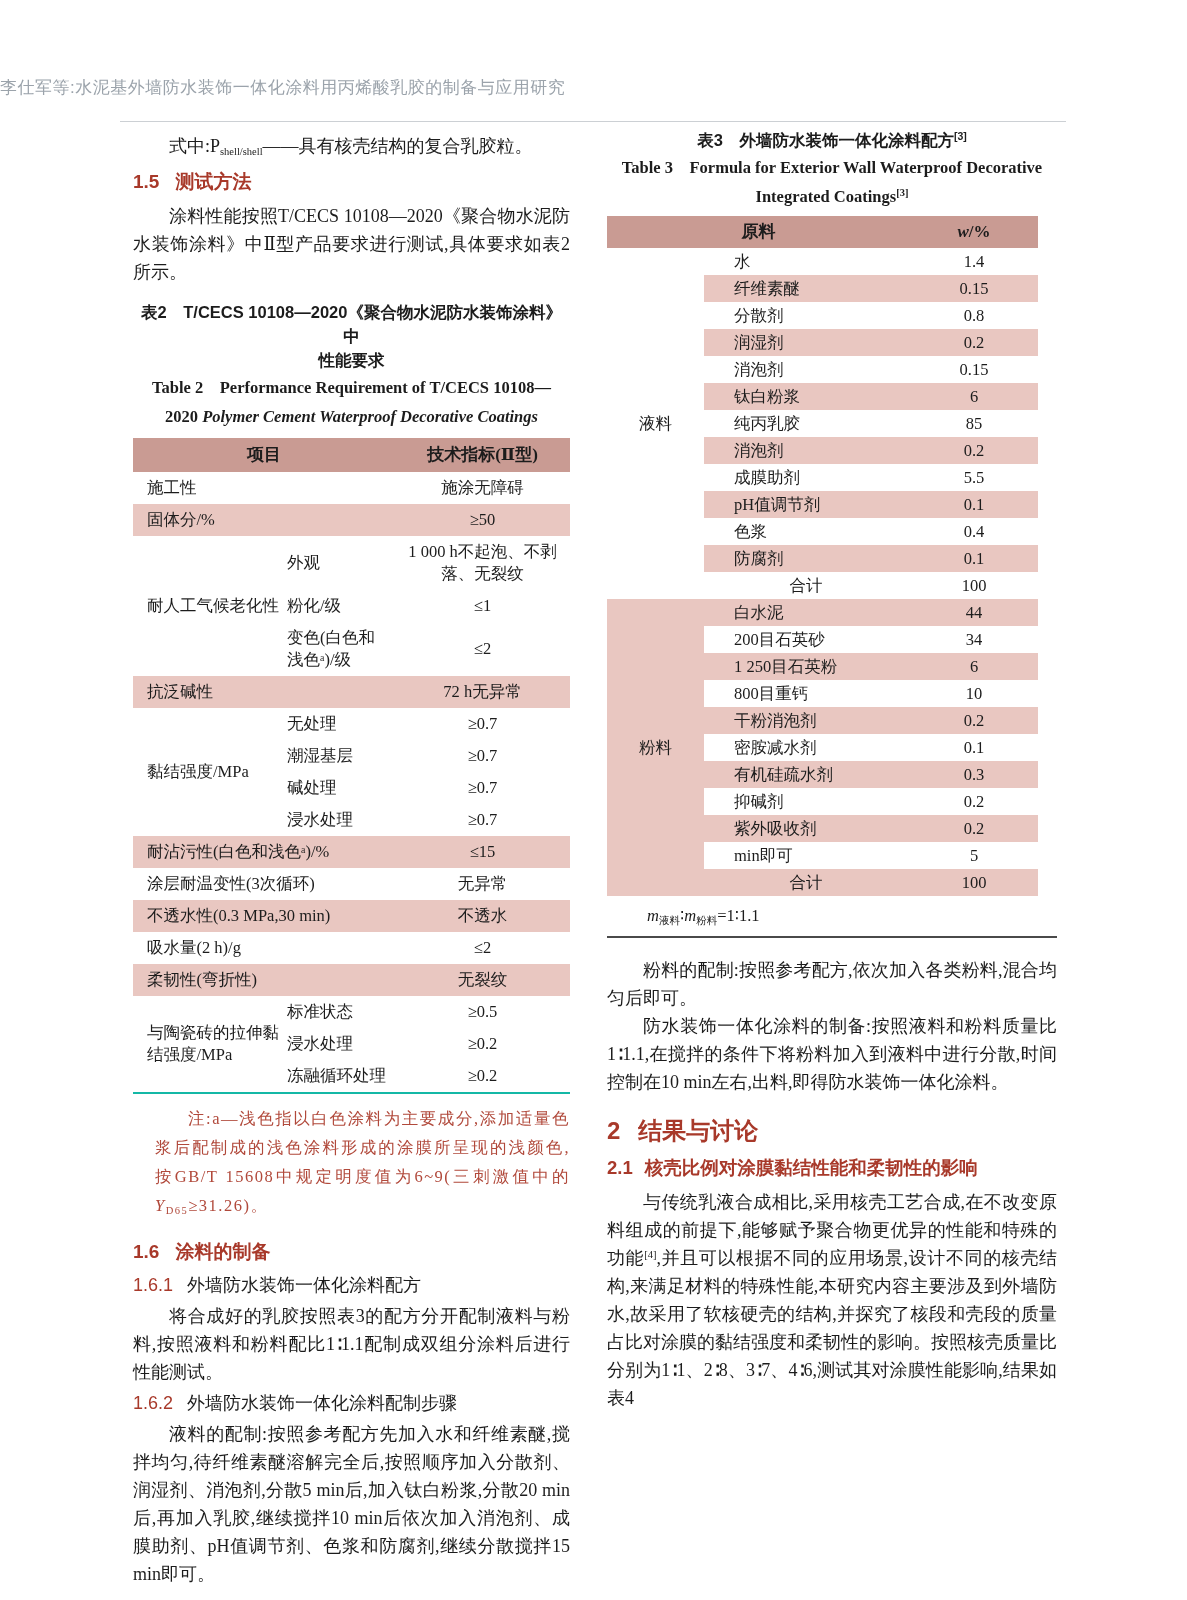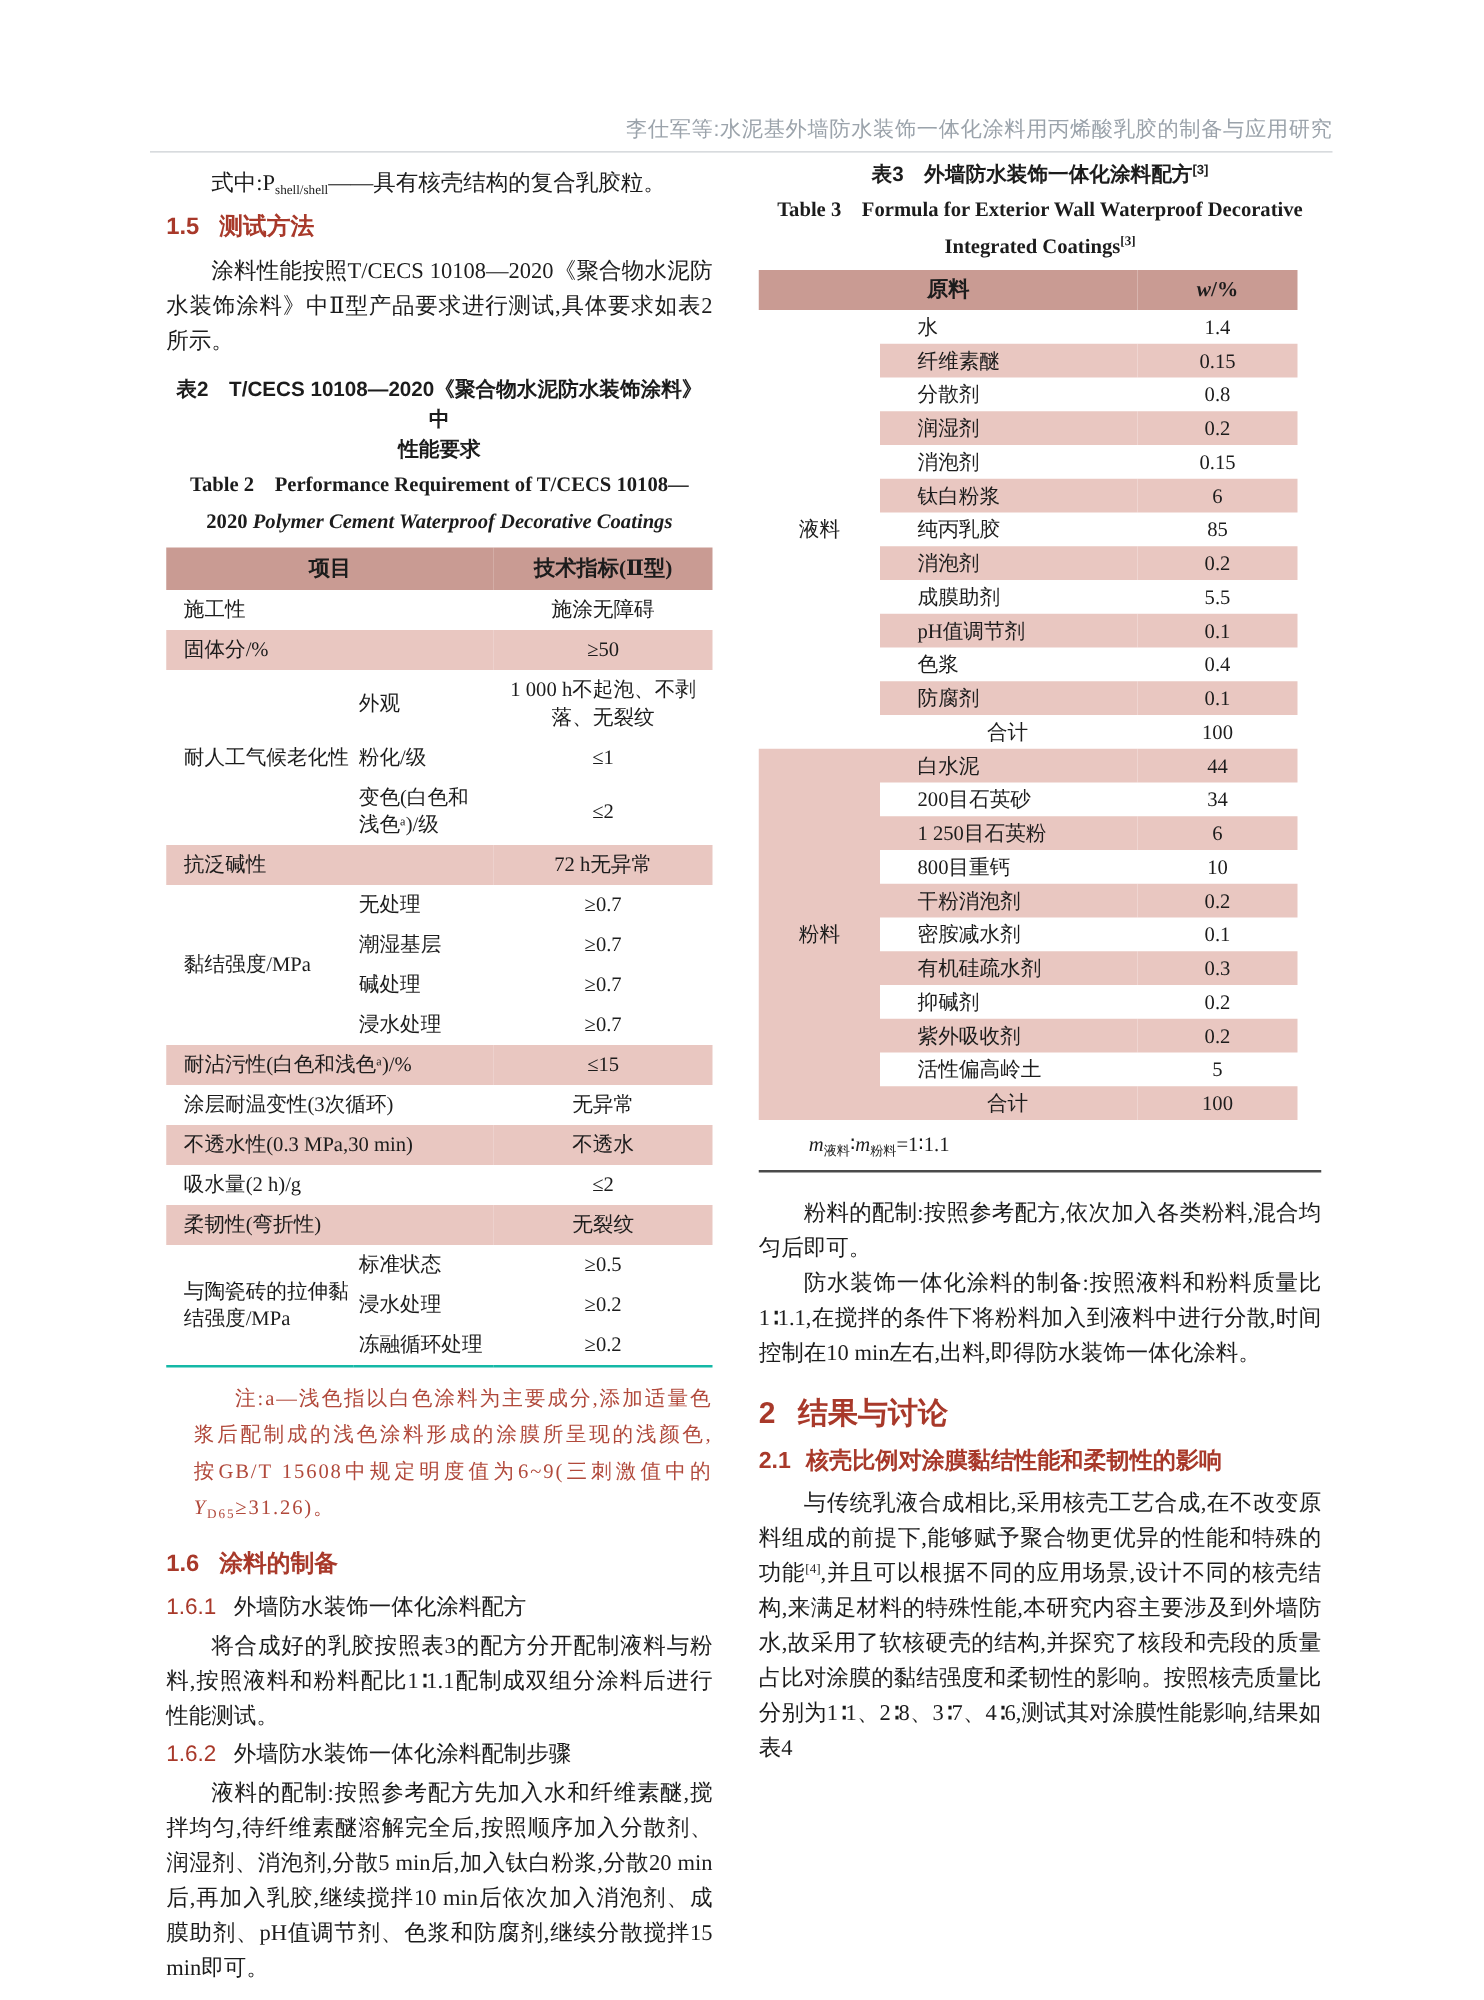--- a/index.html
+++ b/index.html
@@ -1,19 +1,19 @@
 <!DOCTYPE html>
 <html><head>
 <meta charset="utf-8">
 <style>
   html,body{margin:0;padding:0;background:#ffffff;}
   .page{position:relative;width:1187px;height:1600px;background:#ffffff;overflow:hidden;
         font-family:"Liberation Serif","DejaVu Serif",serif;color:#1c1c1c;}
   
-  .running-head{position:absolute;top:92px;left:0;right:121px;text-align:right;
+  .running-head{position:absolute;top:76px;left:0;right:121px;
     font-family:"Liberation Sans","DejaVu Sans",sans-serif;font-size:17px;color:#9ba3ab;letter-spacing:.5px;}
   .head-rule{position:absolute;top:121px;left:120px;right:121px;height:1px;background:#ccd0d4;}
   
   .col-left{position:absolute;left:133px;top:132px;width:437px;}
   .col-right{position:absolute;left:607px;top:128px;width:450px;}
   
   .p{font-size:18px;line-height:28px;text-align:justify;text-indent:2em;margin:0;}
   .where{font-size:18px;line-height:28px;text-indent:2em;margin:0 0 4px 0;}
   sub.sb{font-size:10.5px;vertical-align:-3px;line-height:0;}
   sup.sup{font-size:10.5px;vertical-align:6px;line-height:0;}
@@ -294,21 +294,21 @@
           </tr>
       <tr>
             <td class="t3-name">抑碱剂</td>
             <td class="t3-val">0.2</td>
           </tr>
       <tr class="band">
             <td class="t3-name">紫外吸收剂</td>
             <td class="t3-val">0.2</td>
           </tr>
       <tr>
-            <td class="t3-name">活性偏高岭土</td>
+            <td class="t3-name">min即可</td>
             <td class="t3-val">5</td>
           </tr>
       <tr class="band">
             <td class="t3-total">合计</td>
             <td class="t3-val">100</td>
           </tr>
     </tbody>
       </table>
 
     <div class="ratio"><i>m</i><sub class="sb">液料</sub><span>∶</span><i>m</i><sub class="sb">粉料</sub><span>=1∶1.1</span></div>

